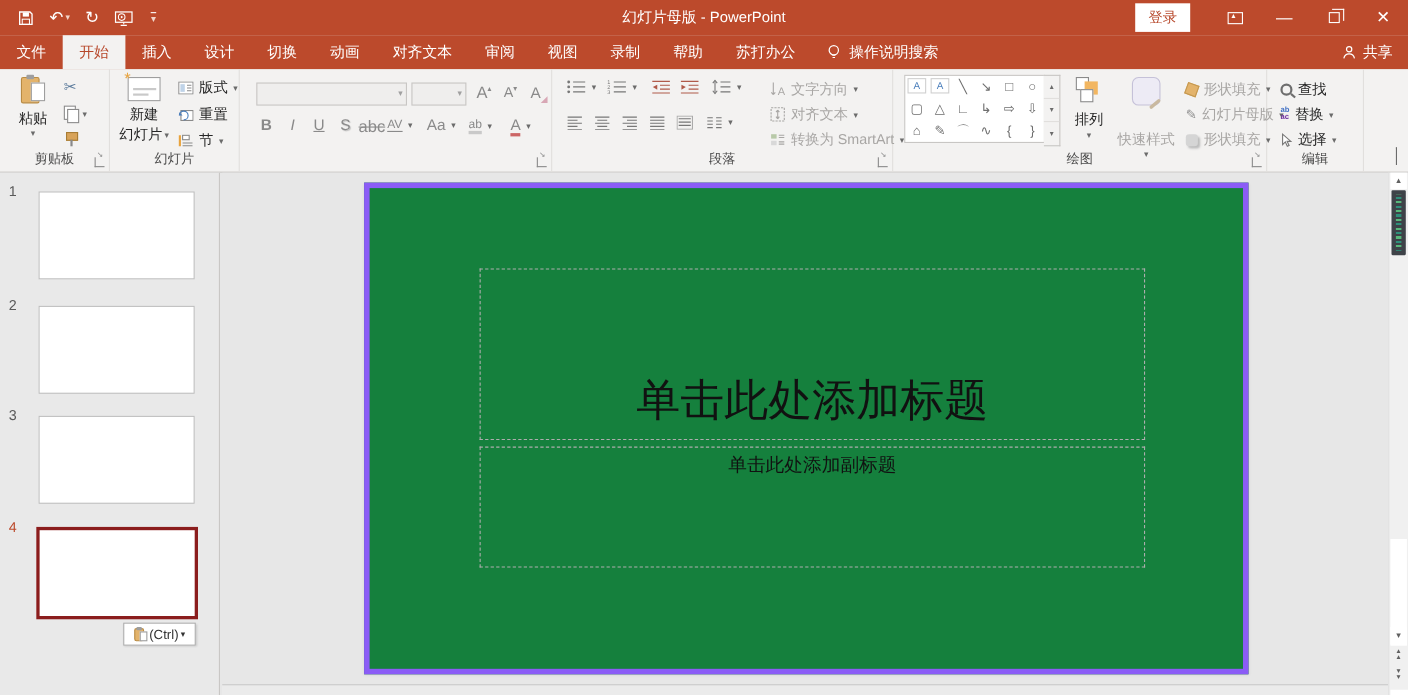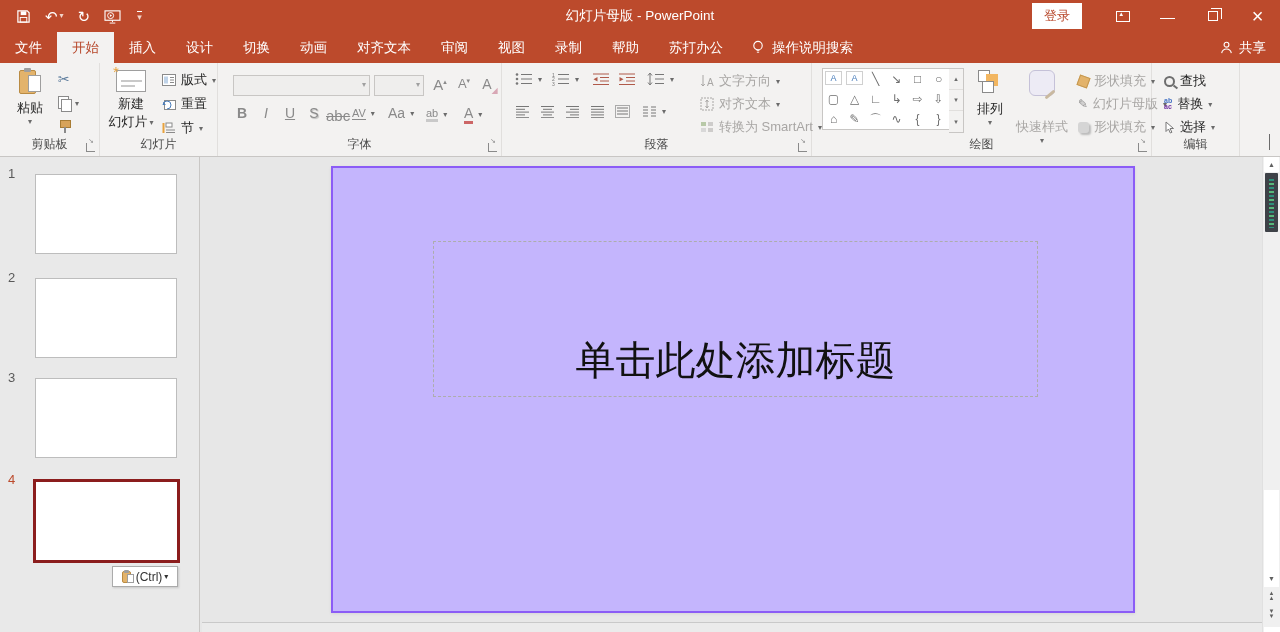--- a/index.html
+++ b/index.html
@@ -100,22 +100,22 @@
     border-right:1px solid #C9C7C5; }
   .thumbnum { position:absolute; left:8px; width:16px; font-size:13px; color:#5A5A5A; }
   .thumbbox { position:absolute; left:35px; width:142px; height:80px; background:#fff;
     border:1px solid #BDBDBD; cursor:pointer; }
   .thumbbox.sel { left:33px; width:147px; height:84px; border:3px solid #8B1D1D; }
   .num-sel { color:#BC4A2C; }
   .paste-opt { position:absolute; left:112px; top:409px; width:66px; height:21px; background:#fff;
     border:1px solid #ABABAB; display:flex; align-items:center; justify-content:center; gap:2px;
     font-size:12px; color:#333; cursor:pointer; box-shadow:1px 1px 2px rgba(0,0,0,.15); }
   .canvas { position:absolute; left:202px; top:0; right:18px; bottom:0; background:#E7E7E7; }
-  .slide { position:absolute; left:129px; top:9px; width:804px; height:447px; background:#c4b5fd;
-    border:2px solid #8b5cf6; box-shadow:0 1px 3px rgba(0,0,0,.08); }
+  .slide { position:absolute; left:129px; top:9px; width:804px; height:447px; background:#15803d;
+    border:5px solid #8b5cf6; box-shadow:0 1px 3px rgba(0,0,0,.08); }
   .ph { position:absolute; border:1px dashed #ADADAD; display:flex; justify-content:center; color:#111; }
   .ph-title { left:100px; top:73px; width:605px; height:156px; align-items:flex-end;
     font-size:40px; font-weight:300; padding-bottom:8px; }
   .ph-sub { left:100px; top:235px; width:605px; height:110px; align-items:flex-start;
     font-size:17px; padding-top:4px; }
   .hsplit { position:absolute; left:0; right:0; bottom:0; height:10px; background:#EBEBEB;
     border-top:1px solid #C9C9C9; }
   .vscroll { position:absolute; right:0; top:0; width:18px; bottom:0; background:#F0F0F0;
     border-left:1px solid #E0E0E0; }
   .vs-btn { position:absolute; left:1px; right:1px; background:#fff; display:flex; align-items:center;
@@ -304,21 +304,20 @@
           <span class="caret">▾</span>
         </div>
       <div class="smallrow" style="left:208px;top:44px;">
           <span class="fontletter" style="width:auto;font-size:11px;border-bottom:3px solid #C9C9C9;">ab</span>
           <span class="caret">▾</span>
         </div>
       <div class="smallrow" style="left:246px;top:42px;">
           <span class="fontletter" style="width:auto;border-bottom:3px solid #C66;">A</span>
           <span class="caret">▾</span>
         </div>
-      <div class="glabel">字体</div>
       <span class="dlauncher"></span>
     </div>
 
     <div class="rgroup" style="left:502px;width:310px;">
       <div class="smallrow" style="left:13px;top:9px;">
         <svg class="ric" width="18" height="14" viewBox="0 0 18 14">
             <circle cx="2" cy="2.5" r="1.3" fill="#777"></circle>
             <circle cx="2" cy="7" r="1.3" fill="#777"></circle>
             <circle cx="2" cy="11.5" r="1.3" fill="#777"></circle>
             <path d="M6 2.5h11M6 7h11M6 11.5h11" stroke="#777"></path>
@@ -520,20 +519,23 @@
         <span>(Ctrl)</span>
         <span class="caret" style="color:#333;">▾</span>
       </div>
     </div>
 
     <div class="canvas">
       <div class="slide">
         <div class="ph ph-title">
           <span>单击此处添加标题</span>
         </div>
+        <div class="ph ph-sub">
+          <span>单击此处添加副标题</span>
+        </div>
       </div>
       <div class="hsplit"></div>
     </div>
 
     <div class="vscroll">
       <div class="vs-btn" style="top:0;height:15px;">▲</div>
       <div class="vs-thumb">
           <i></i>
         </div>
       <div class="vs-white"></div>

